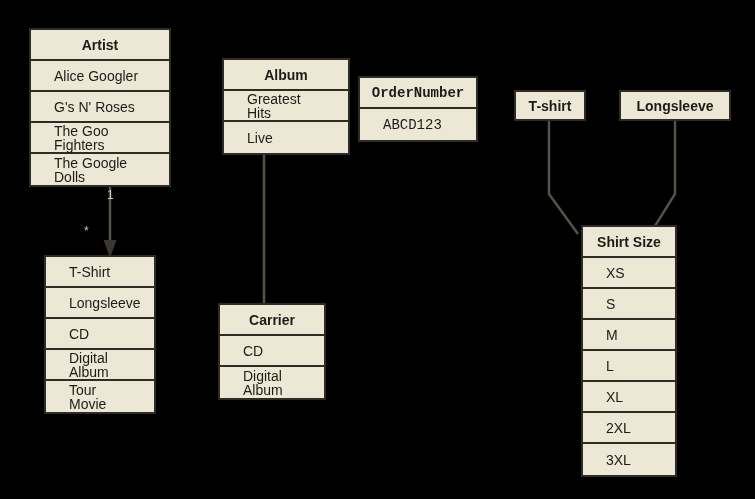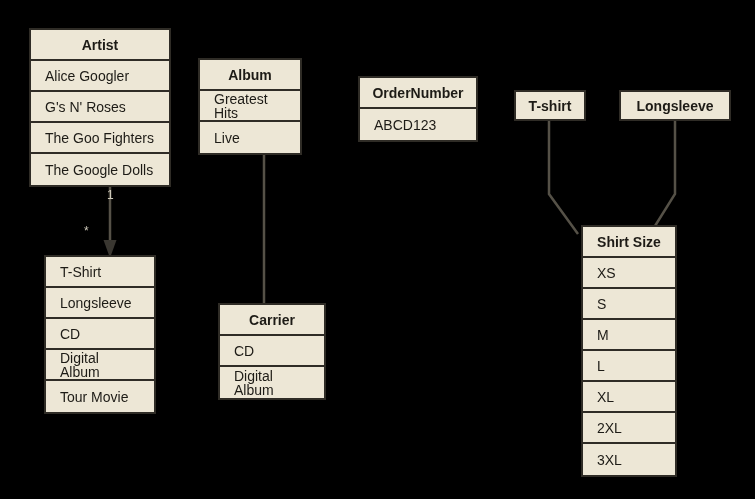--- a/index.html
+++ b/index.html
@@ -23,21 +23,21 @@
     z-index: 3;
   }
   .row {
     box-sizing: border-box;
     background: #ede7d6;
     color: #1d1b16;
     font-size: 14px;
     line-height: 1;
     display: flex;
     align-items: center;
-    padding: 0 14px;
+    padding: 0 23px;
     height: 31px;
     border-bottom: 2px solid #2f2c26;
   }
   .row:last-child { border-bottom: none; }
   .row.header {
     font-weight: bold;
     justify-content: center;
     padding: 0 0;
     text-align: center;
   }
@@ -94,27 +94,27 @@
   <span class="mult" style="left:84px; top:225px;">*</span>
 
   <div class="entity" style="left:29px; top:28px; width:142px;">
     <div class="row header">Artist</div>
     <div class="row">Alice Googler</div>
     <div class="row">G's N' Roses</div>
     <div class="row">The Goo Fighters</div>
     <div class="row">The Google Dolls</div>
   </div>
 
-  <div class="entity" style="left:198px; top:58px; width:104px;">
+  <div class="entity" style="left:222px; top:58px; width:128px;">
     <div class="row header">Album</div>
     <div class="row">Greatest Hits</div>
     <div class="row">Live</div>
   </div>
 
-  <div class="entity" style="left:358px; top:76px; width:120px;">
+  <div class="entity" style="left:358px; top:76px; width:120px;font-family:Liberation Mono, monospace;">
     <div class="row header">OrderNumber</div>
     <div class="row">ABCD123</div>
   </div>
 
   <div class="standalone" style="left:514px; top:90px; width:72px;">T-shirt</div>
 
   <div class="standalone" style="left:619px; top:90px; width:112px;">Longsleeve</div>
 
   <div class="entity" style="left:581px; top:225px; width:96px;">
     <div class="row header">Shirt Size</div>

